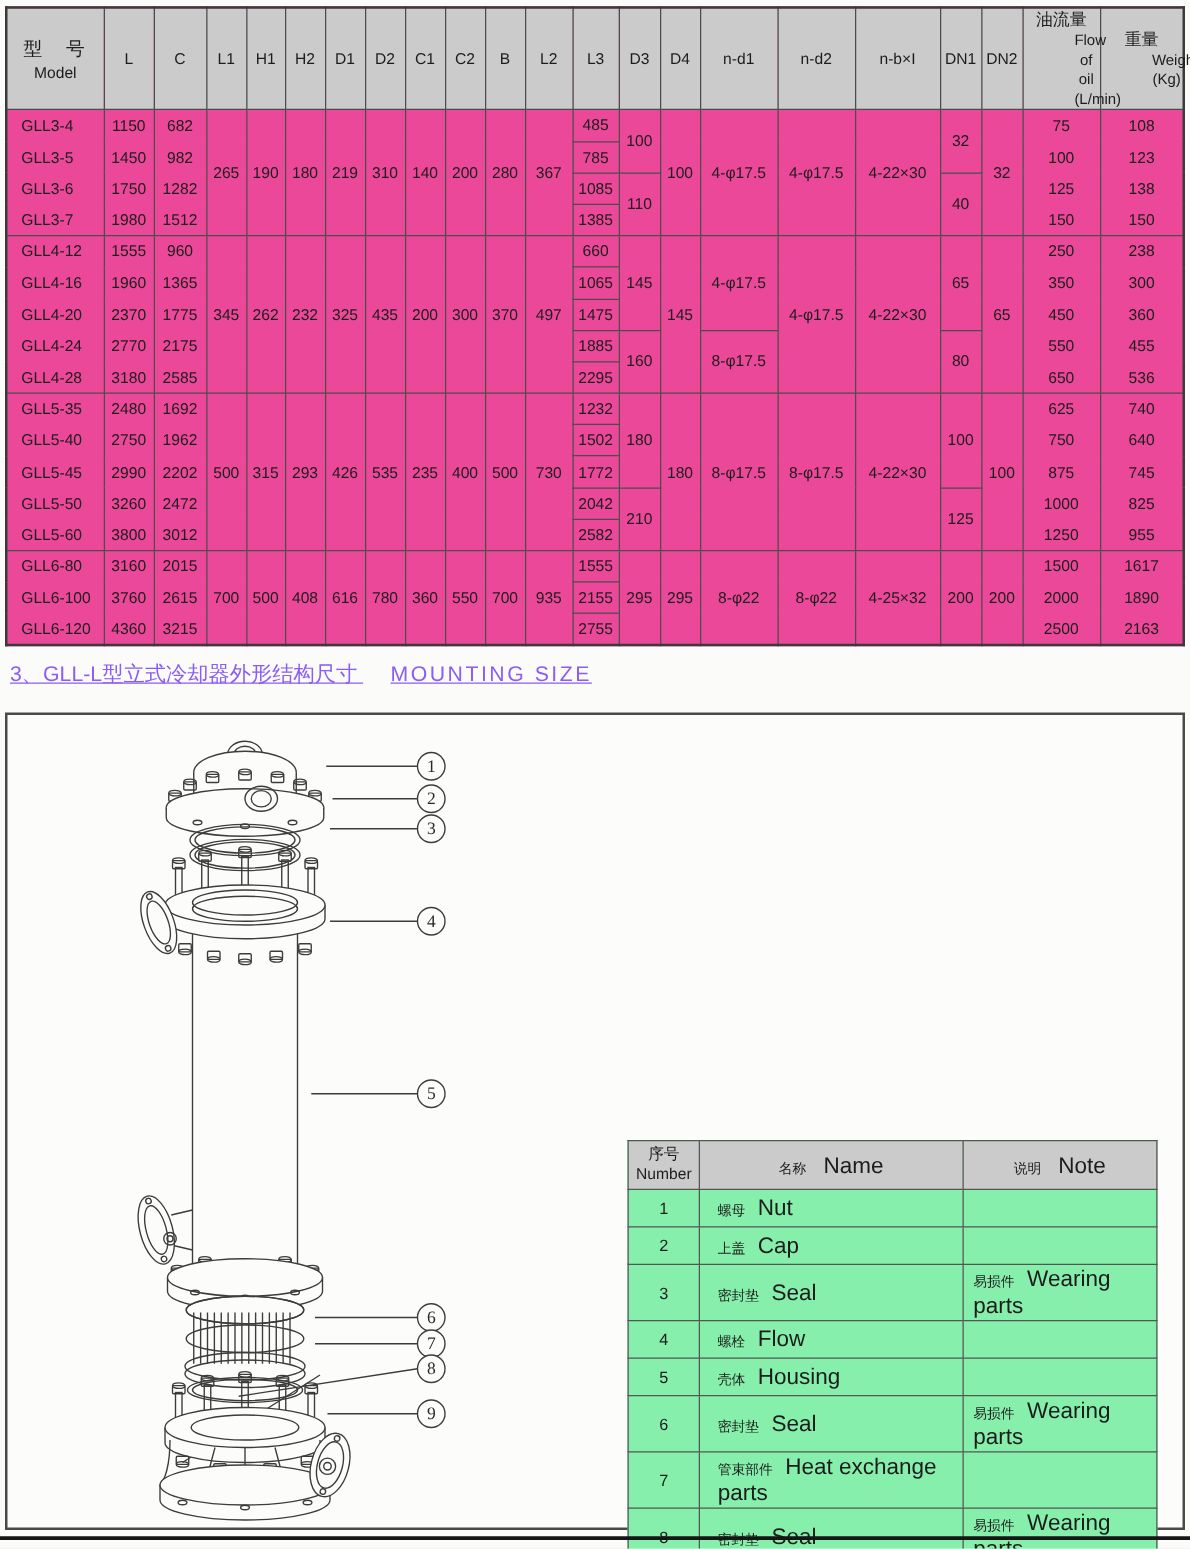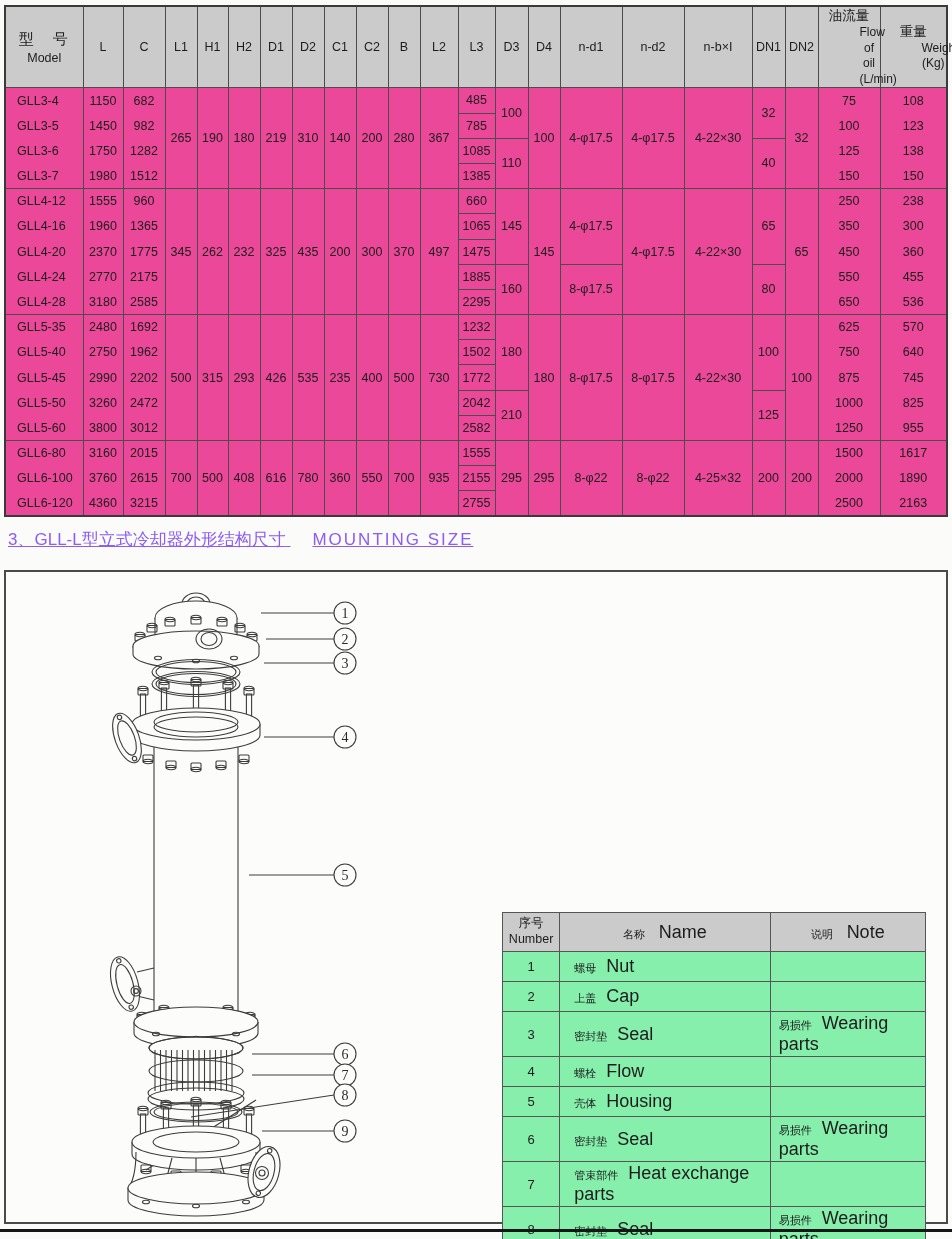--- a/index.html
+++ b/index.html
@@ -244,21 +244,21 @@
           <td rowspan="5">730</td>
           <td>1232</td>
           <td rowspan="3">180</td>
           <td rowspan="5">180</td>
           <td rowspan="5">8-φ17.5</td>
           <td rowspan="5">8-φ17.5</td>
           <td rowspan="5">4-22×30</td>
           <td rowspan="3">100</td>
           <td rowspan="5">100</td>
           <td class="nb">625</td>
-          <td class="nb">570</td>
+          <td class="nb">740</td>
         </tr>
         <tr>
           <td class="model nt nb">GLL5-40</td>
           <td class="nt nb">2750</td>
           <td class="nt nb">1962</td>
           <td>1502</td>
           <td class="nt nb">750</td>
           <td class="nt nb">640</td>
         </tr>
         <tr>

